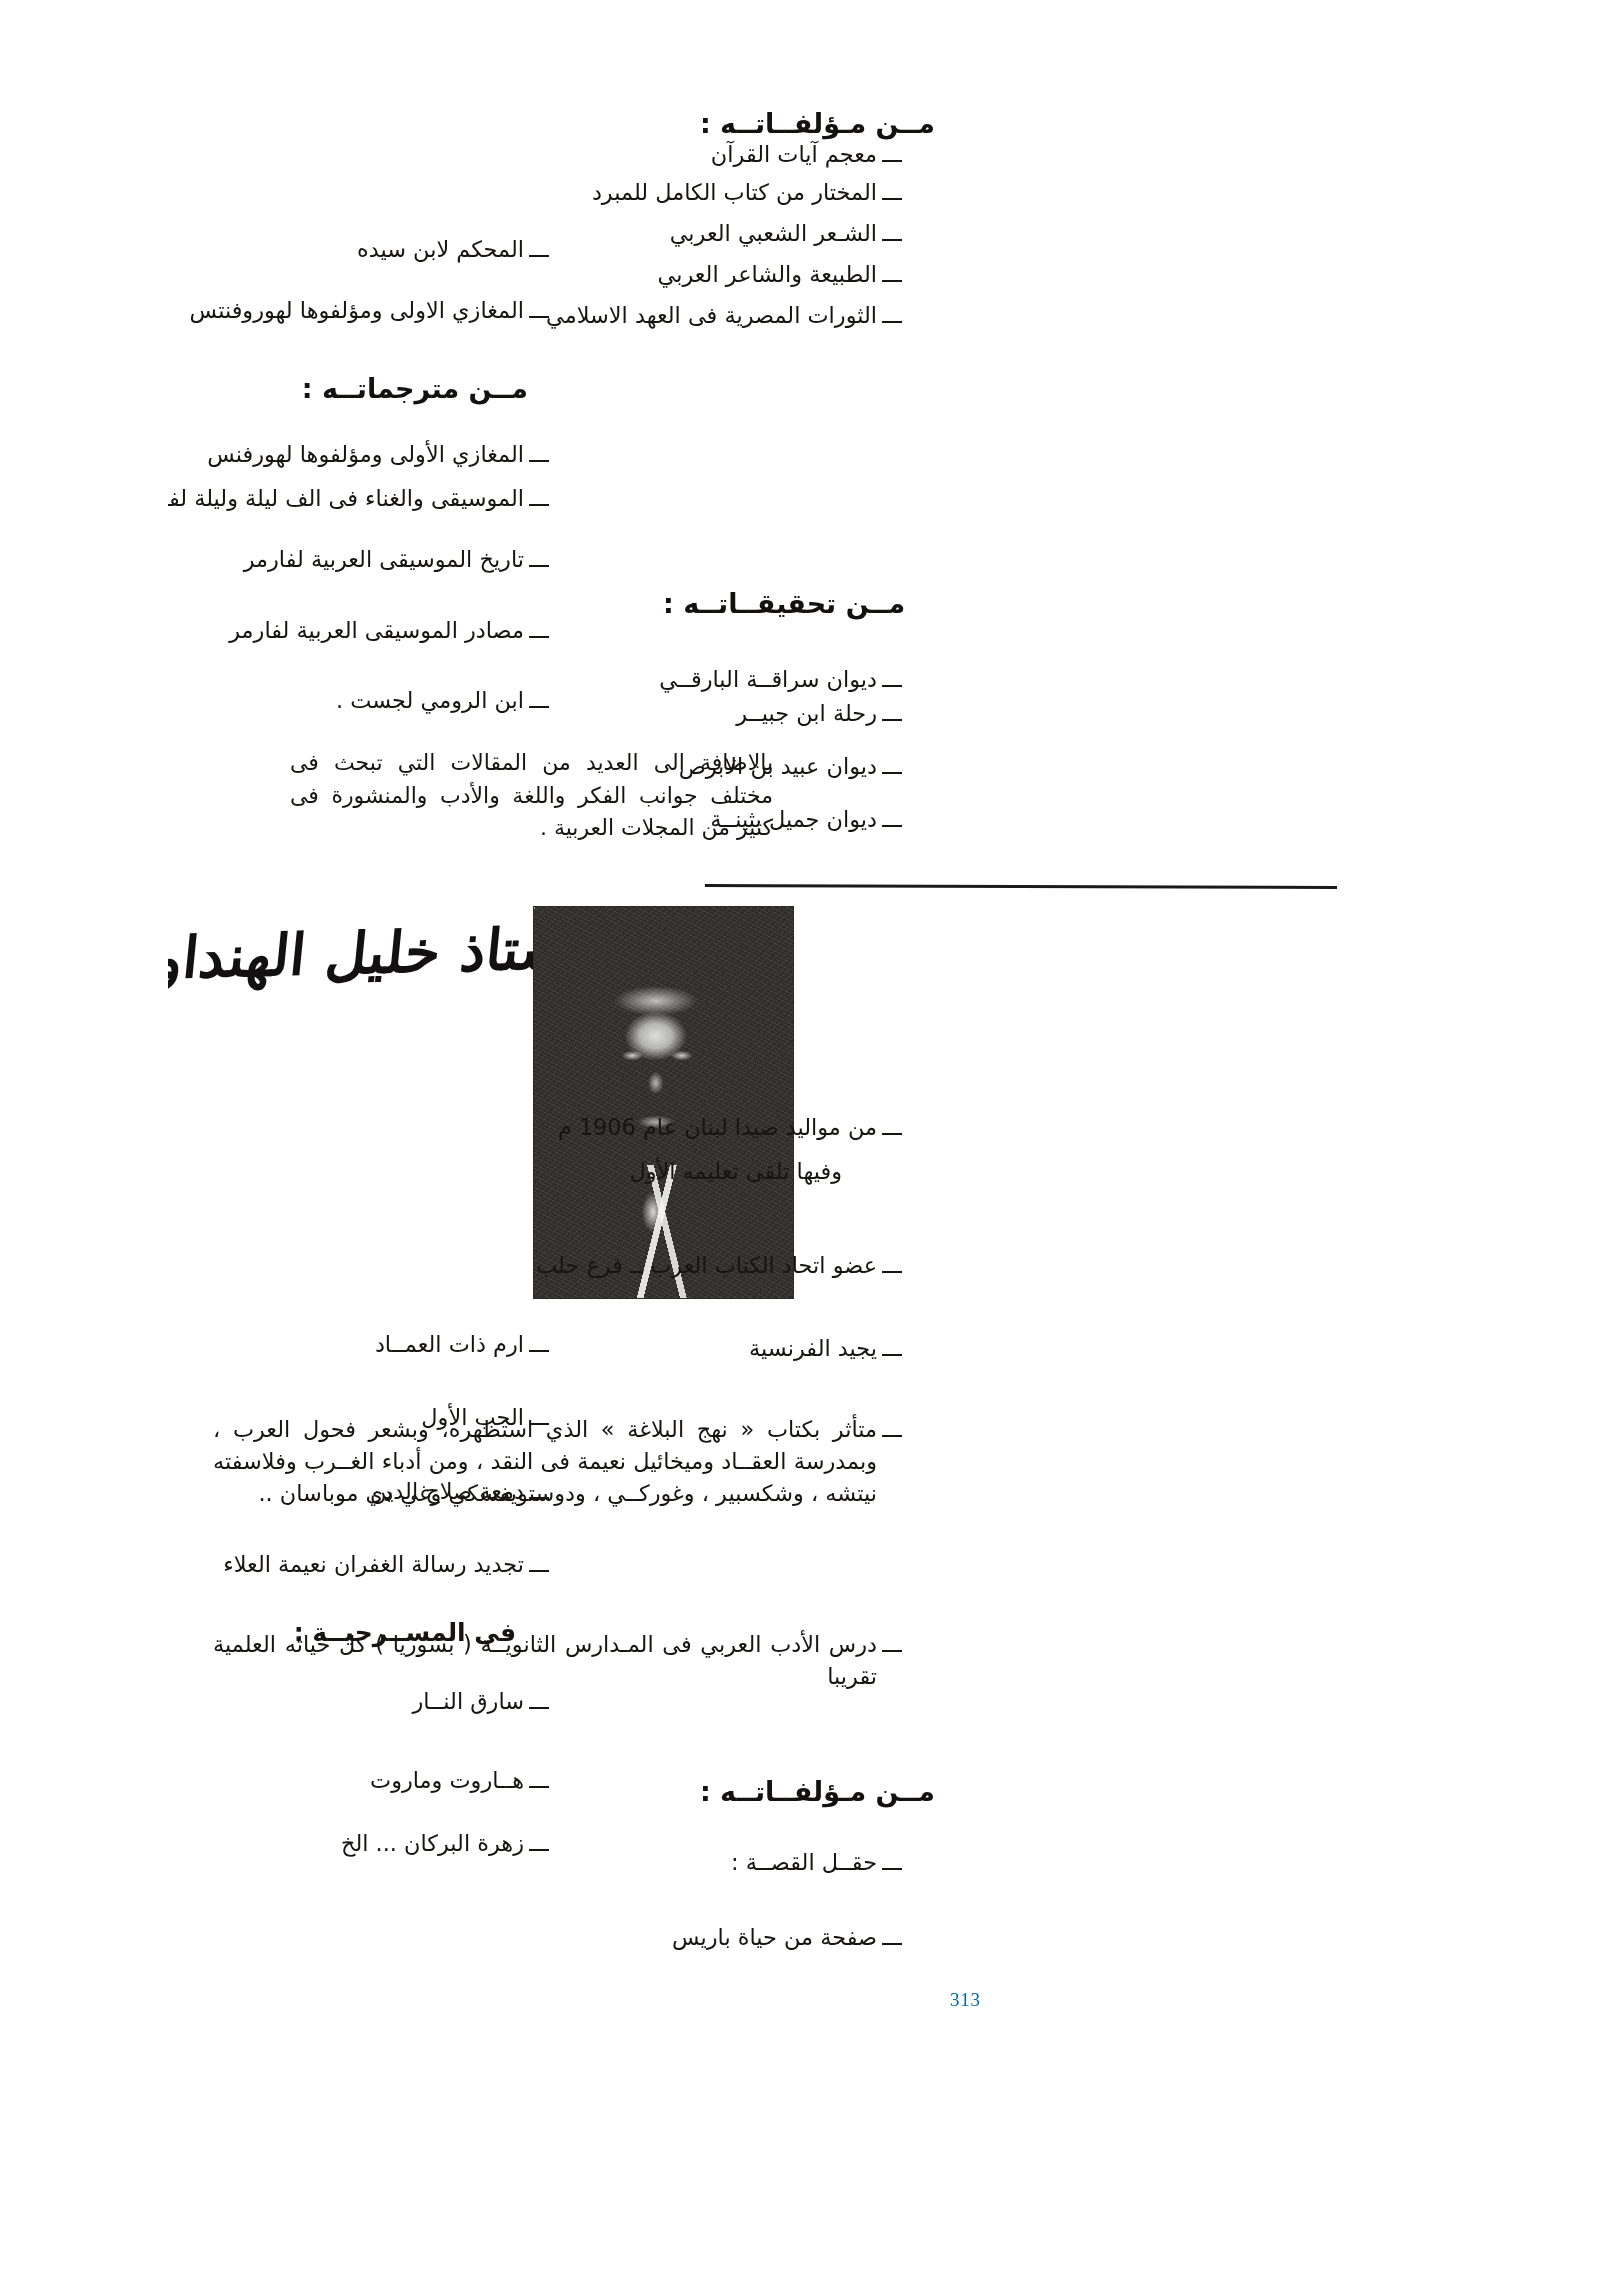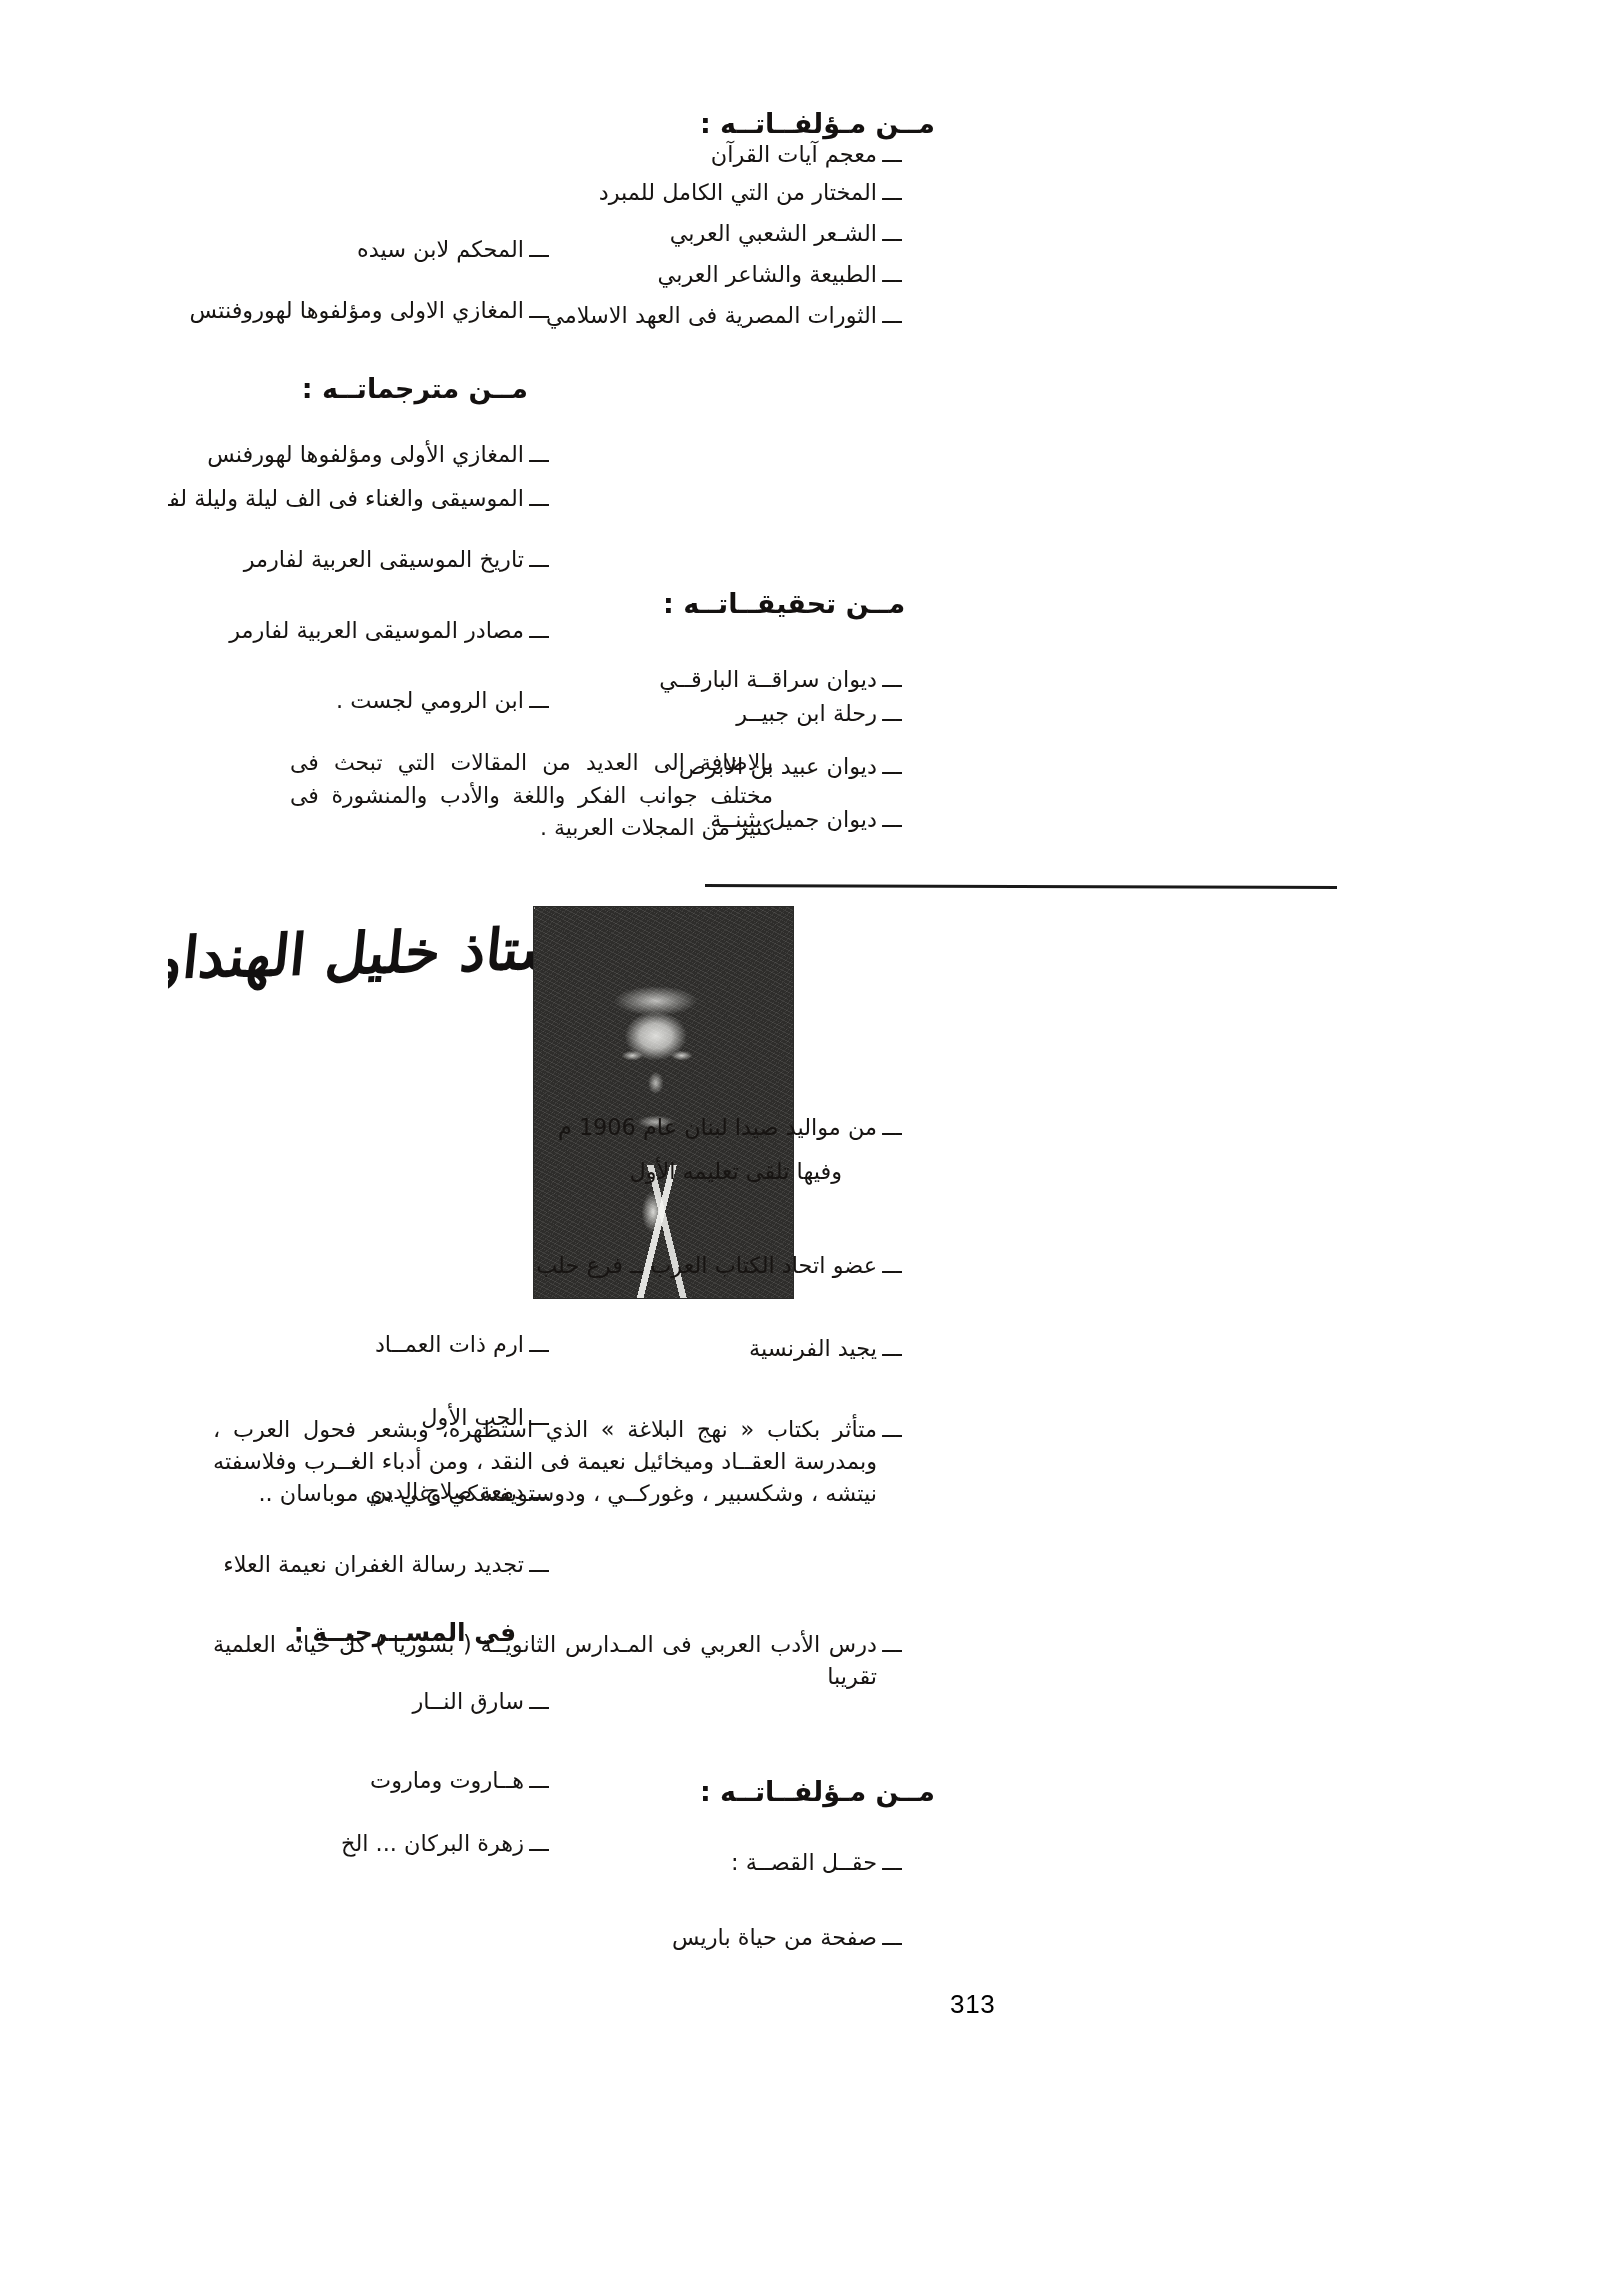--- a/index.html
+++ b/index.html
@@ -140,40 +140,40 @@
     width: 52%;
     height: 34%;
     background:
       linear-gradient(104deg, rgba(0,0,0,0) 0 44%, rgba(245,245,242,0.9) 44% 48%, rgba(0,0,0,0) 48%),
       linear-gradient(76deg, rgba(0,0,0,0) 0 50%, rgba(245,245,242,0.85) 50% 54%, rgba(0,0,0,0) 54%);
   }
 
   
   .pageno {
     position: absolute;
-    font-family: Liberation Sans, sans-serif;
-    font-size: 26px;
-    color: #000000;
+    font-family: Liberation Serif, serif;
+    font-size: 19px;
+    color: #0369a1;
     letter-spacing: 0.7px;
   }
 </style>
 </head>
 <body>
 
 <div class="page">
 
   <div class="blk sect-head" style="top:110px; right:681px; width:258px; text-align:right;">مــن مـؤلفــاتــه :</div>
 
   <div class="row" style="top:139px; right:709px; width:422px;">
     <span class="dash">ـــ</span>
     <span class="row-text">معجم آيات القرآن</span>
   </div>
   <div class="row" style="top:177px; right:709px; width:422px;">
     <span class="dash">ـــ</span>
-    <span class="row-text">المختار من التي الكامل للمبرد</span>
+    <span class="row-text">المختار من كتاب الكامل للمبرد</span>
   </div>
   <div class="row" style="top:218px; right:709px; width:422px;">
     <span class="dash">ـــ</span>
     <span class="row-text">الشـعر الشعبي العربي</span>
   </div>
   <div class="row" style="top:259px; right:709px; width:422px;">
     <span class="dash">ـــ</span>
     <span class="row-text">الطبيعة والشاعر العربي</span>
   </div>
   <div class="row" style="top:300px; right:709px; width:449px;">

